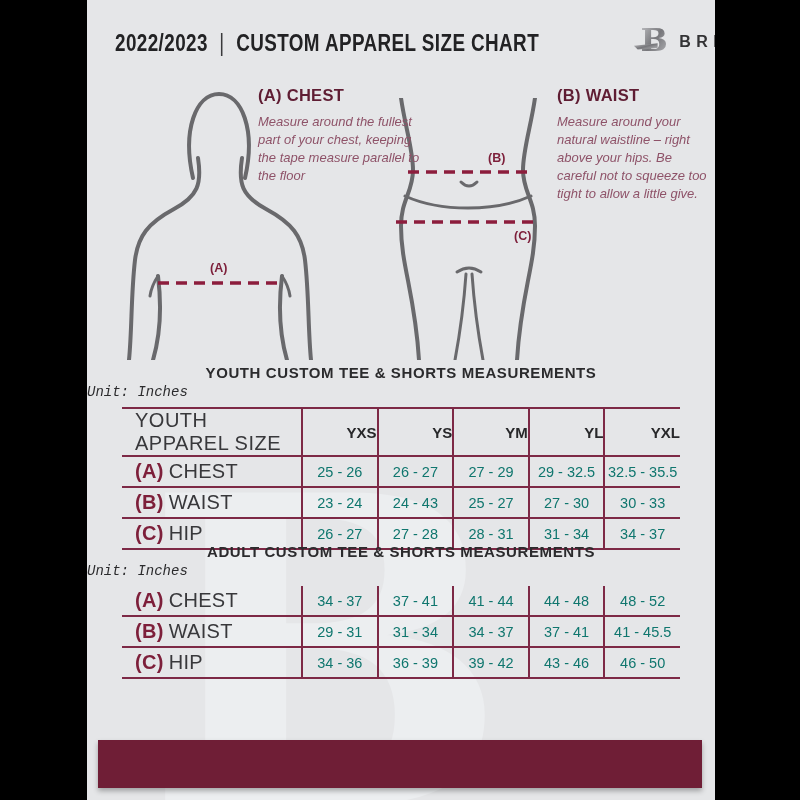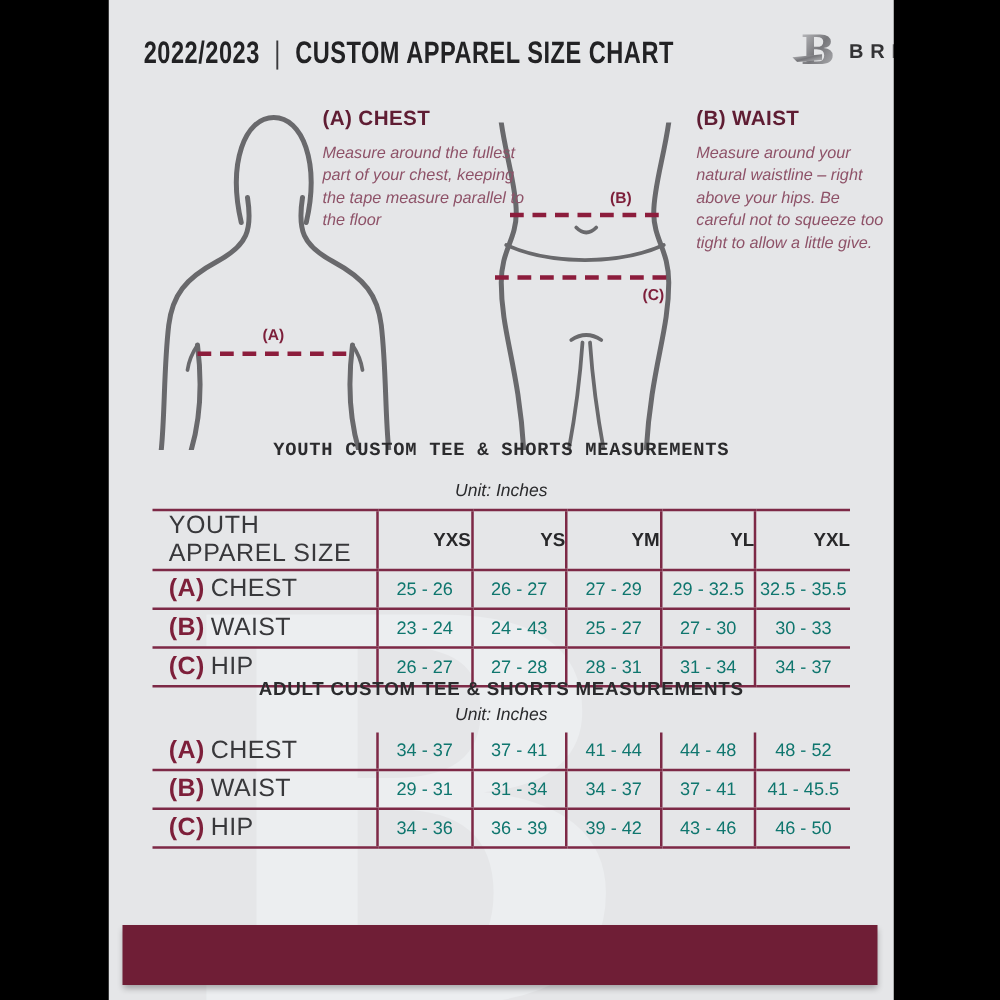--- a/index.html
+++ b/index.html
@@ -36,23 +36,23 @@
   .fig-mid{left:301px;top:98px;}
   .guide-block{position:absolute;}
   .gb-chest{left:171px;top:86px;width:165px;}
   .gb-waist{left:470px;top:86px;width:152px;}
   .gb-hips{left:470px;top:222px;width:152px;}
   .guide-heading{font-weight:bold;font-size:16.5px;letter-spacing:.3px;color:#5f1d33;}
   .guide-body{font-style:italic;font-size:13px;line-height:1.38;color:#8e5268;margin-top:8px;}
   
   .tbl-title{position:absolute;left:0;width:628px;text-align:center;z-index:1;
     font-weight:bold;font-size:15px;letter-spacing:.6px;color:#2b2b2d;}
-  .tbl-unit{position:absolute;left:0;width:628px;text-align:center;z-index:1;
-    font-style:italic;font-size:14px;color:#2b2b2d;}
-  .t-youth-title{top:352px;font-family:Liberation Mono, monospace;} .t-youth-unit{top:384px;}
+  .tbl-unit{position:absolute;left:0;width:628px;text-align:left;z-index:1;
+    font-style:italic;font-size:14px;color:#2b2b2d;font-family:Liberation Mono, monospace;}
+  .t-youth-title{top:364px;} .t-youth-unit{top:384px;}
   .t-adult-title{top:543px;} .t-adult-unit{top:563px;}
   
   .size-table{
     position:absolute;left:35px;width:558px;z-index:1;
     border-collapse:collapse;table-layout:fixed;
   }
   .youth-table{top:407px;} .adult-table{top:586px;}
   .size-table col.c-label{width:180px;}
   .size-table th{
     height:32px;font-weight:bold;font-size:15px;color:#28282a;text-align:right;

